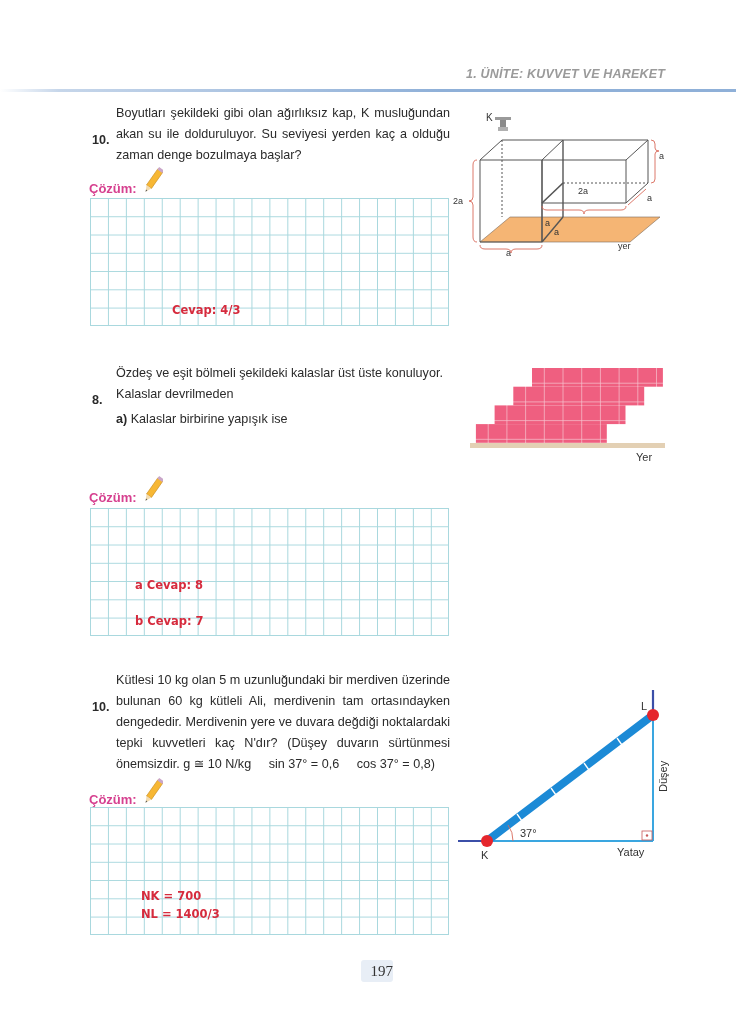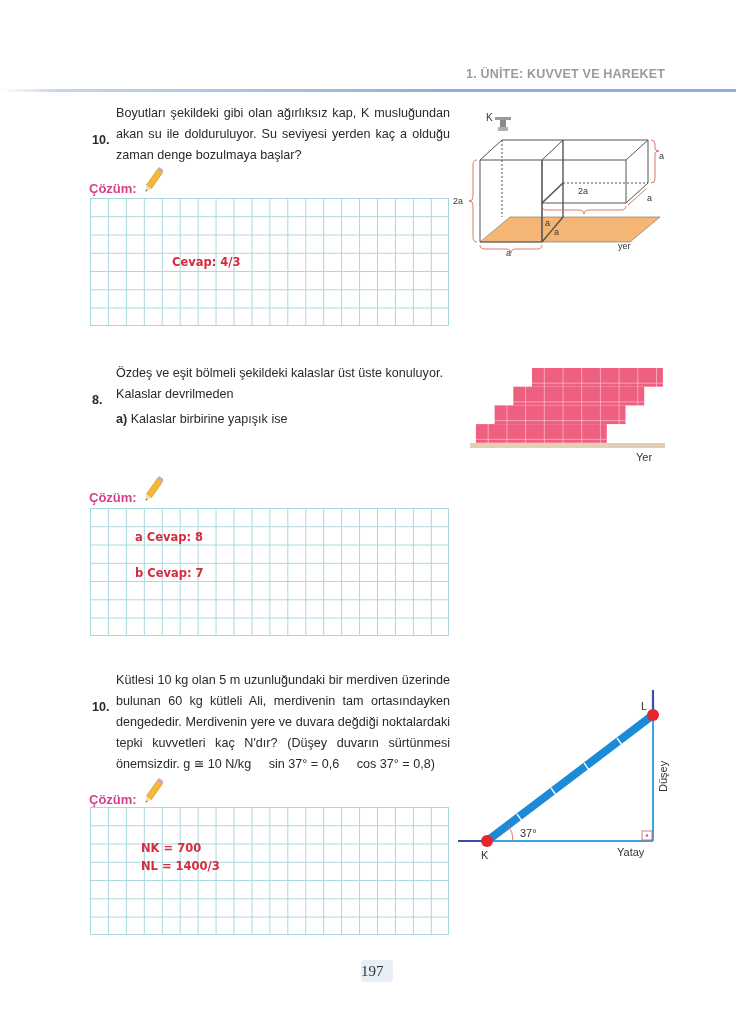--- a/index.html
+++ b/index.html
@@ -1,21 +1,21 @@
 <!DOCTYPE html>
 <html><head>
   <meta charset="utf-8">
   <style>
     * { box-sizing: border-box; margin: 0; padding: 0; }
     html, body { width: 736px; height: 1024px; background: #ffffff; overflow: hidden; }
     body { position: relative; font-family: "Liberation Sans", sans-serif; color: #222; }
 
     .header-title {
       position: absolute; left: 466px; top: 67px;
-      font-size: 12.5px; font-weight: bold; 
+      font-size: 12.5px; font-weight: bold; font-style: italic;
       color: #9a9a9a; letter-spacing: 0.2px; white-space: nowrap;
     }
     .header-rule {
       position: absolute; left: 0; top: 89px; width: 736px; height: 3px;
       background: linear-gradient(to right, #ffffff 0%, #c6d6ea 8%, #8fb0d8 60%, #8fb0d8 100%);
     }
 
     .question {
       position: absolute; left: 92px; width: 358px;
       font-size: 12.6px; line-height: 21px; color: #2a2a2a;
@@ -37,28 +37,28 @@
       position: absolute; left: 90px; width: 359px; height: 128px;
       border: 1px solid #a9d8de;
       background-image:
         linear-gradient(to right, #a9d8de 1px, transparent 1px),
         linear-gradient(to bottom, #a9d8de 1px, transparent 1px);
       background-size: 17.95px 18.28px;
       background-position: -1px -1px;
     }
     .answer {
       position: absolute; font-family: "DejaVu Sans", sans-serif;
-      font-weight: bold; font-size: 11.5px; color: #d62b3d; white-space: nowrap;
+      font-weight: bold; font-size: 11.5px; color: #d62b3d; white-space: nowrap; margin-top: 48px;
     }
 
     .page-num {
       position: absolute; left: 361px; top: 960px; width: 32px; height: 22px;
       background: #e8eef6; border-radius: 3px;
       font-family: "Liberation Serif", serif; font-size: 15px; color: #333;
-      text-align: left; line-height: 22px;
+      text-align: right; line-height: 22px;
     }
 
     svg text { font-family: "Liberation Sans", sans-serif; }
   </style>
 </head>
 <body>
 
 <div class="header-title">1. ÜNİTE:  KUVVET VE HAREKET</div>
 <div class="header-rule"></div>
 

